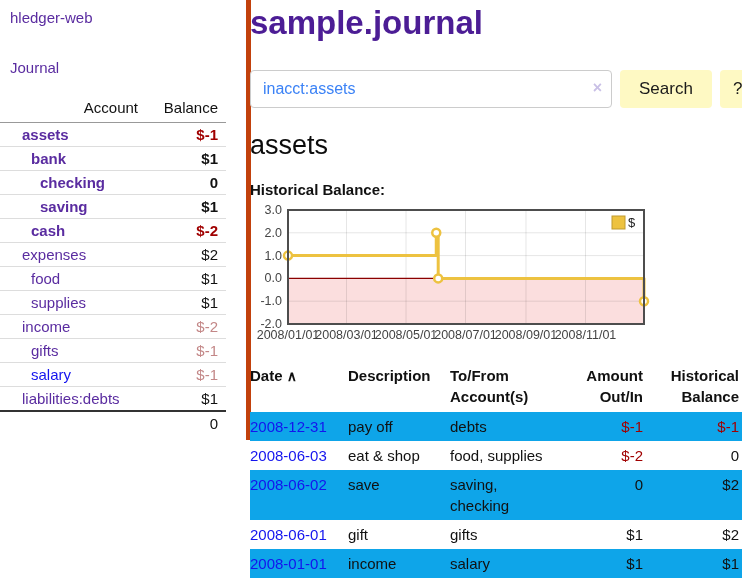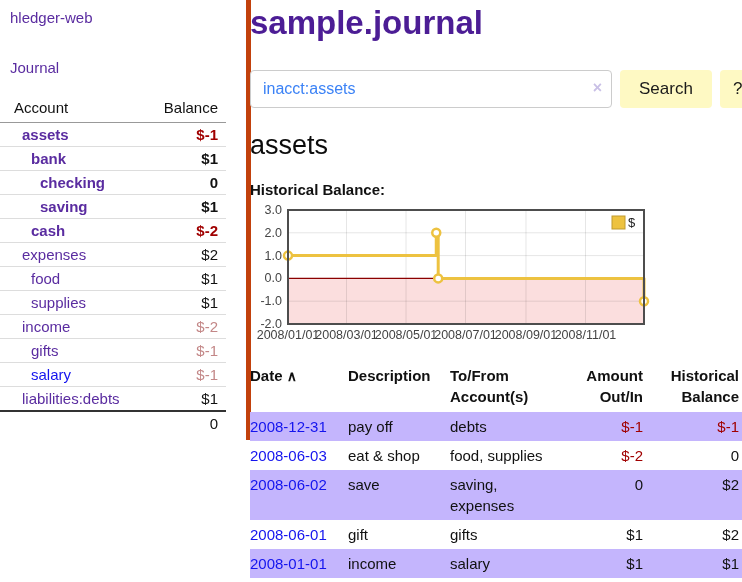--- a/index.html
+++ b/index.html
@@ -14,21 +14,21 @@
   .blue { color:#1414ee; }
   .neg { color:#a00000; }
   .mutedneg { color:#c38787; }
 
   
   .sidebar { position:absolute; left:0; top:0; width:251px; height:440px;
              border-right:5px solid #c2410c; }
   .app-title { display:block; margin:9px 0 0 10px; font-size:15px; }
   .journal-link { display:block; margin:33px 0 0 10px; font-size:15px; }
   .acct-table { border-collapse:collapse; width:226px; margin-top:21px; font-size:15px; }
-  .acct-table thead th { font-weight:400; text-align:left; padding:2px 0 6px 14px; }
+  .acct-table thead th { font-weight:400; text-align:right; padding:2px 0 6px 14px; }
   .acct-table thead th.bal-h { text-align:right; padding-right:8px; }
   .acct-table thead tr { border-bottom:1px solid #999; }
   .acct-table tbody tr:not(:first-child) { border-top:1px solid #ddd; }
   .acct-table tfoot tr { border-top:2px solid #333; }
   .acct-table td { padding:3px 0; }
   .acct-table td.bal { text-align:right; padding-right:8px; }
   td.acct.d1 { padding-left:22px; }
   td.acct.d2 { padding-left:31px; }
   td.acct.d3 { padding-left:40px; }
   tr.bold a, tr.bold td.bal { font-weight:bold; }
@@ -53,21 +53,21 @@
 
   
   table.register { border-collapse:collapse; table-layout:fixed; width:492px;
     margin-top:10px; font-size:15px; }
   .register col.c1{width:98px}.register col.c2{width:102px}.register col.c3{width:112px}
   .register col.c4{width:84px}.register col.c5{width:96px}
   .register th { font-weight:bold; text-align:left; vertical-align:top;
     padding:3px 8px 5px 0; line-height:21px; }
   .register th.r, .register td.r { text-align:right; padding-right:3px; }
   .register td { padding:4px 8px 4px 0; line-height:21px; vertical-align:top; }
-  .register tr.shaded { background:#c4b5fd; }
+  .register tr.shaded { background:#0ea5e9; }
   .sort { font-weight:900; font-size:14px; }
 </style>
 </head>
 <body>
 
 <div class="sidebar">
   <a class="app-title purple">hledger-web</a>
   <a class="journal-link purple">Journal</a>
   <table class="acct-table">
     <thead>
@@ -211,21 +211,21 @@
         <tr>
           <td><a href="#" class="blue">2008-06-03</a></td>
           <td>eat &amp; shop</td>
           <td>food, supplies</td>
           <td class="r neg">$-2</td>
           <td class="r ">0</td>
         </tr>
         <tr class="shaded">
           <td><a href="#" class="blue">2008-06-02</a></td>
           <td>save</td>
-          <td>saving, expenses</td>
+          <td>saving, checking</td>
           <td class="r ">0</td>
           <td class="r ">$2</td>
         </tr>
         <tr>
           <td><a href="#" class="blue">2008-06-01</a></td>
           <td>gift</td>
           <td>gifts</td>
           <td class="r ">$1</td>
           <td class="r ">$2</td>
         </tr>

